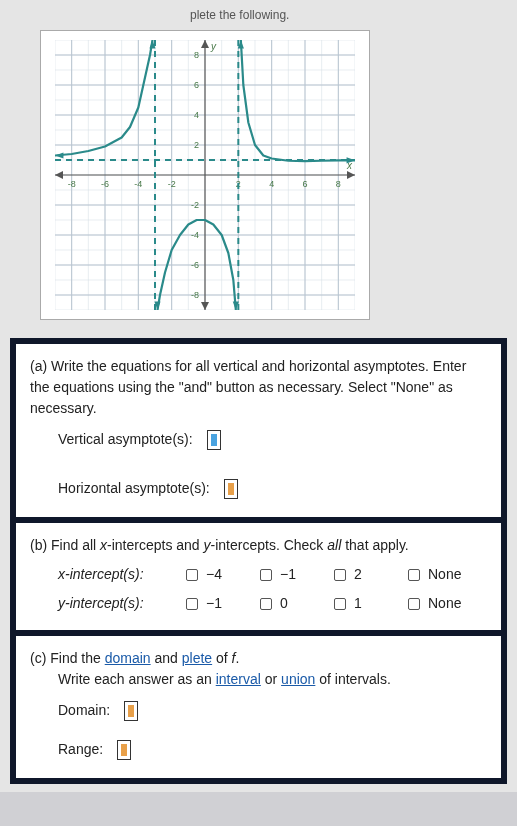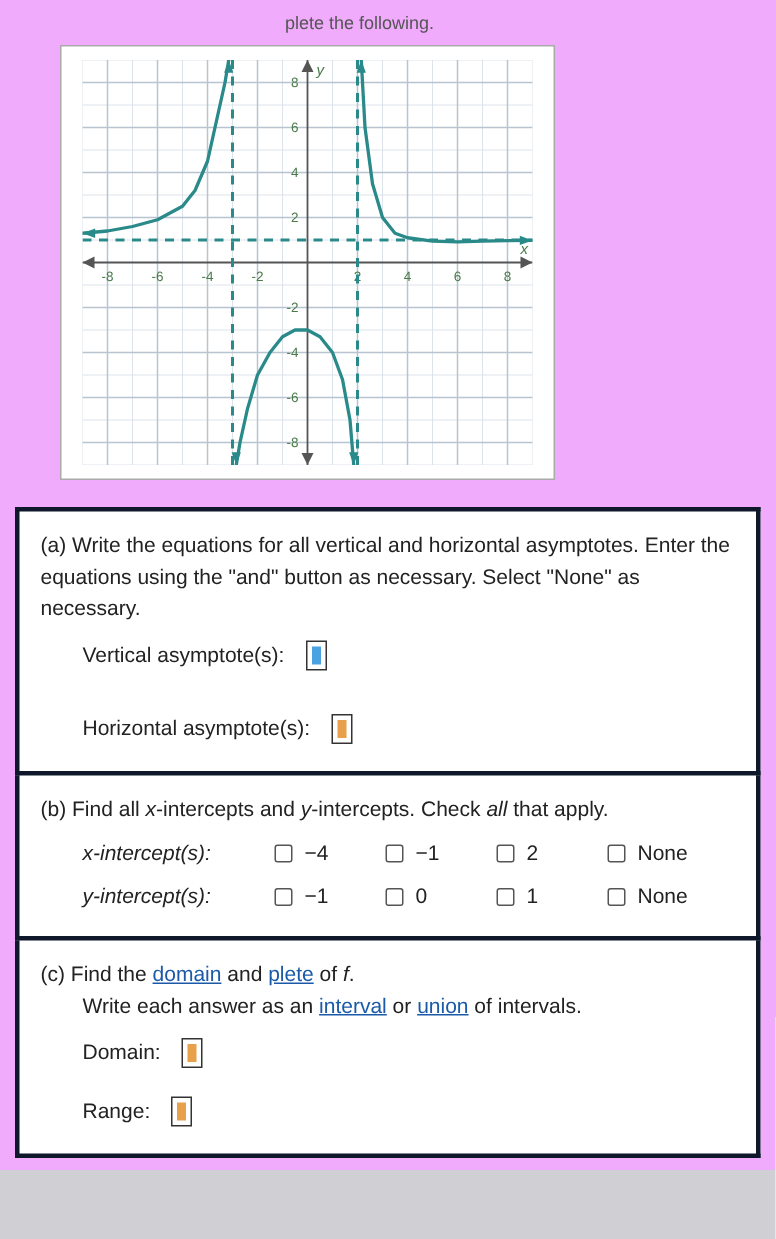--- a/index.html
+++ b/index.html
@@ -7,21 +7,21 @@
     width: 517px;
     height: 826px;
     background: #d0d0d4;
     font-family: Verdana, Geneva, sans-serif;
     font-size: 14px;
     color: #222;
     padding: 0;
     overflow: hidden;
   }
   .page {
-    background: #f0abfc;
+    background: #e5e5e5;
     padding: 8px 10px;
   }
   .header-scrap {
     height: 18px;
     font-size: 12px;
     color: #555;
     padding-left: 180px;
     overflow: hidden;
   }
   .graph-wrap {
@@ -39,21 +39,21 @@
     width: 300px;
     height: 270px;
     position: relative;
   }
   .qtable {
     width: 100%;
     border-collapse: collapse;
     background: #fff;
   }
   .qtable td {
-    border: 3px solid #0f172a;
+    border: 6px solid #0f172a;
     padding: 12px 14px;
     vertical-align: top;
     font-size: 14px;
     line-height: 1.5;
   }
   .subrow {
     margin: 10px 0 6px 28px;
     display: flex;
     align-items: flex-end;
     gap: 14px;

